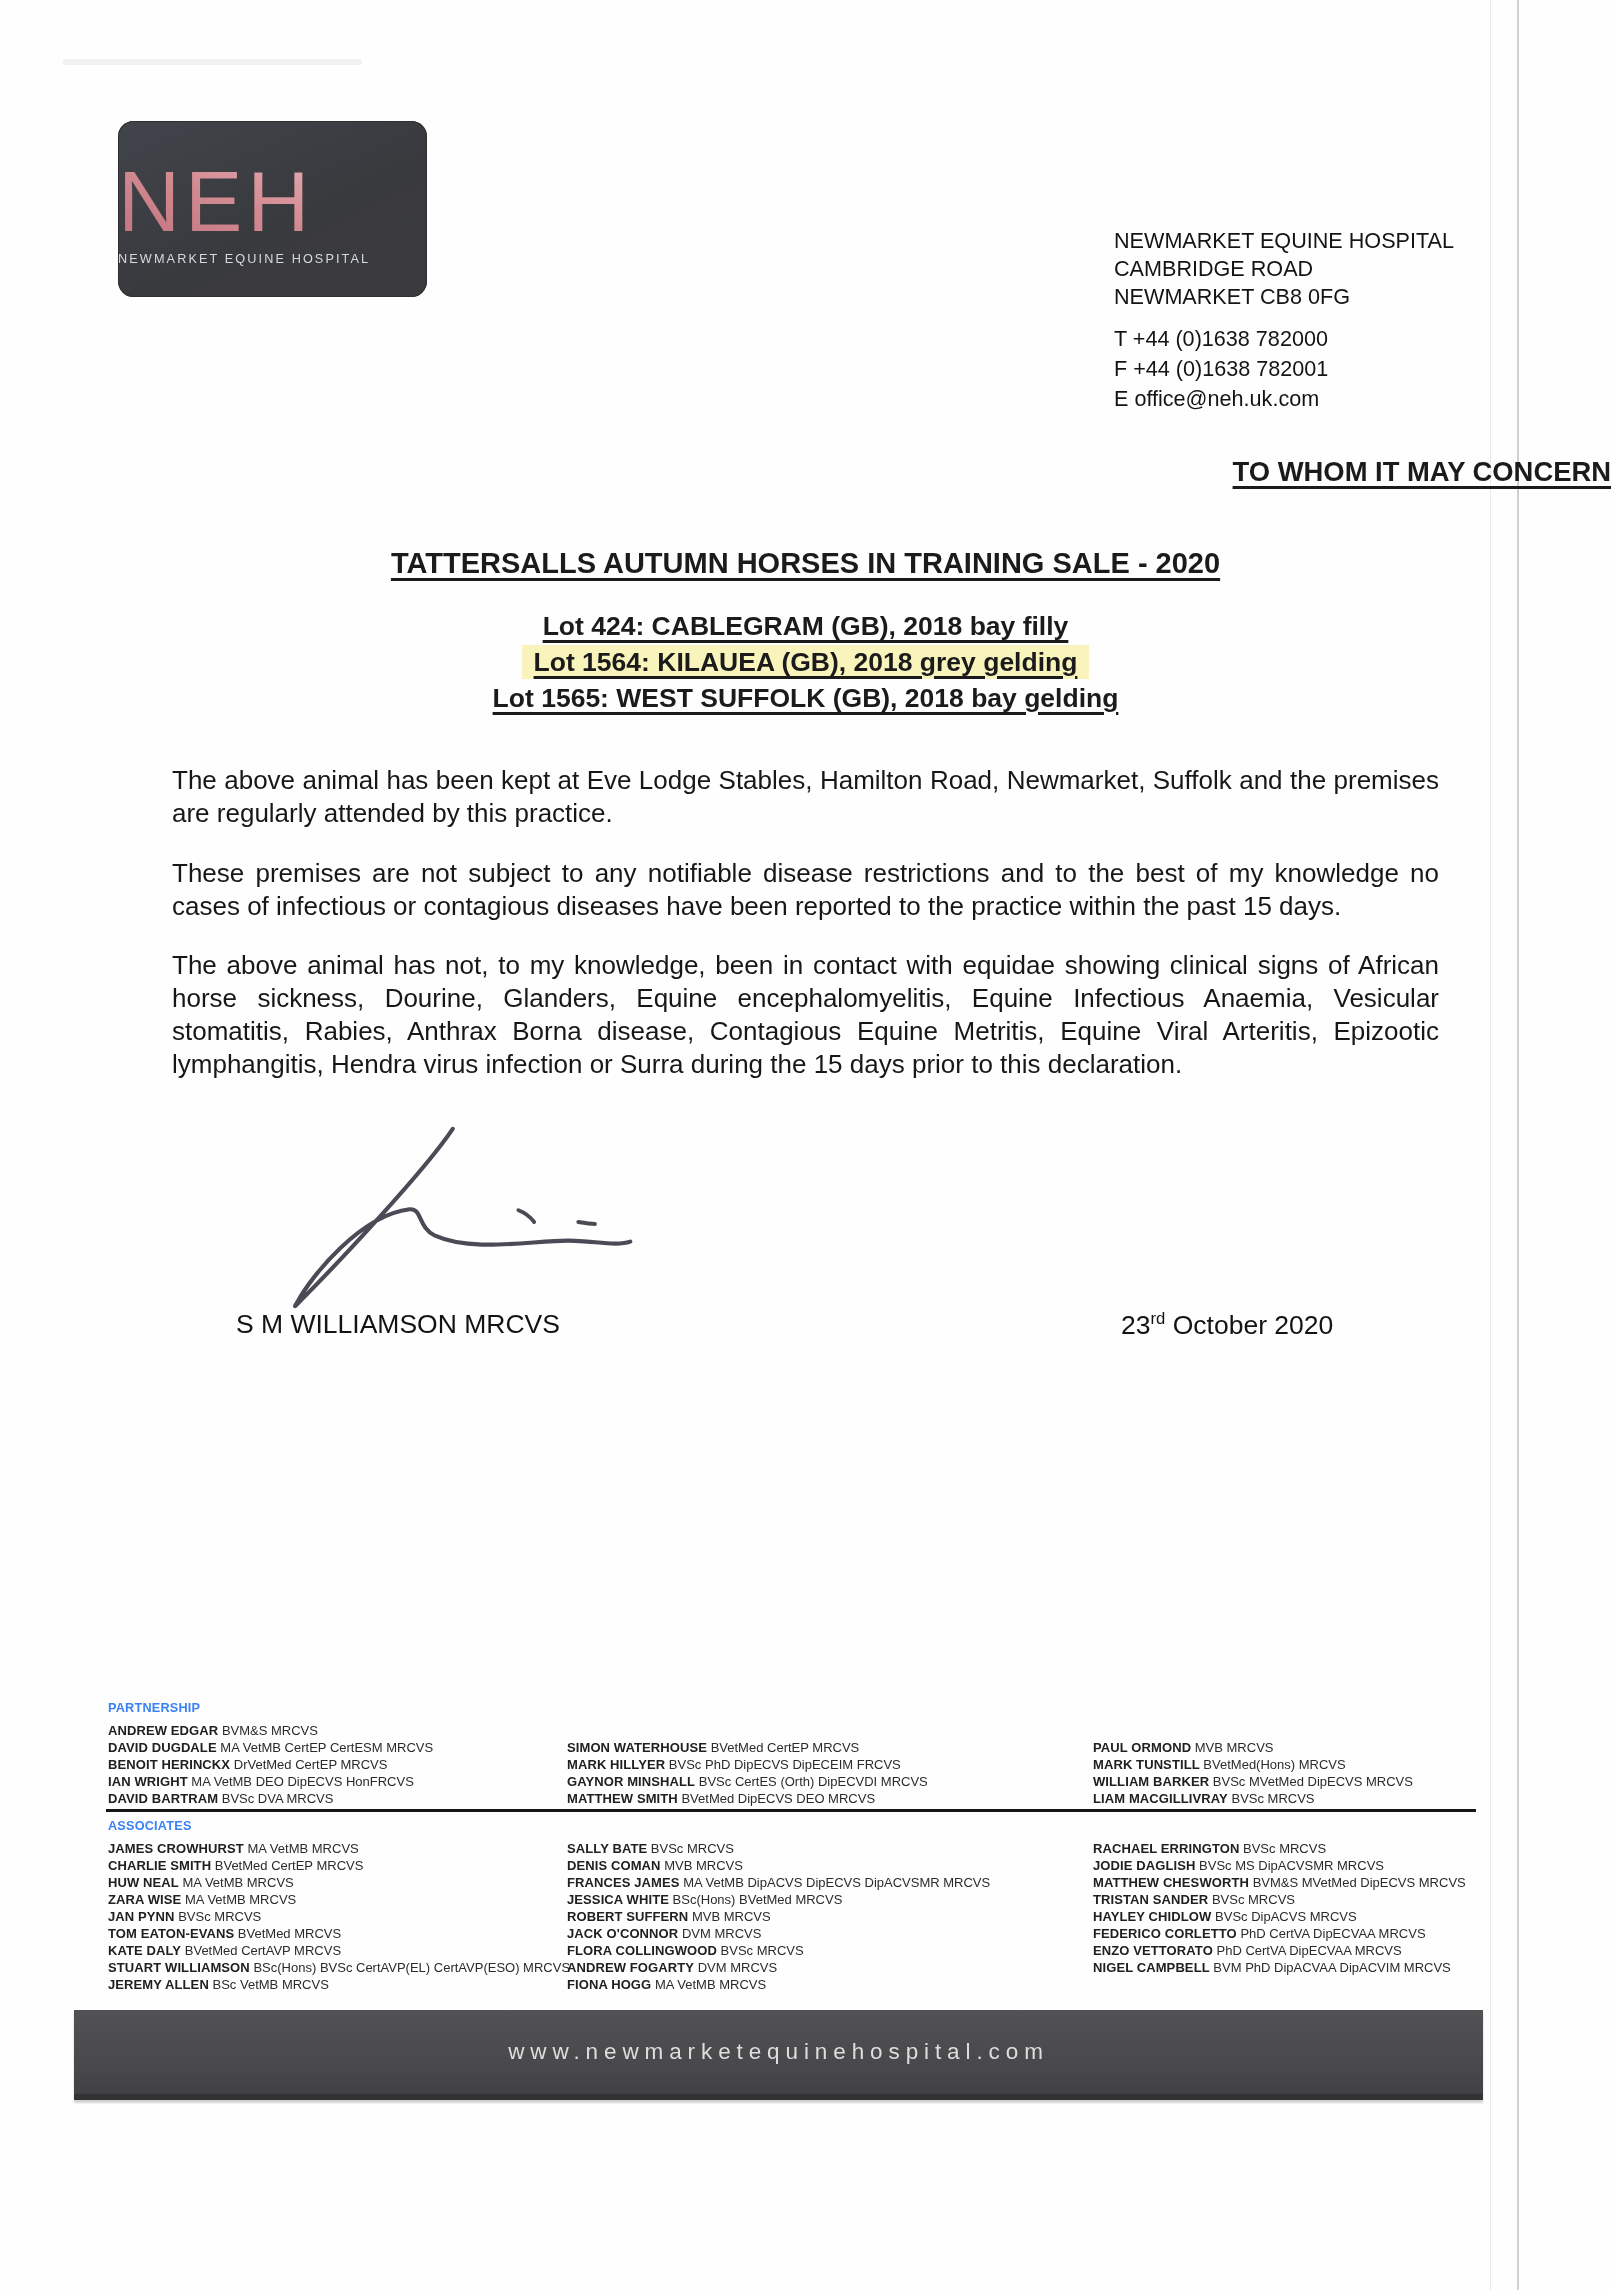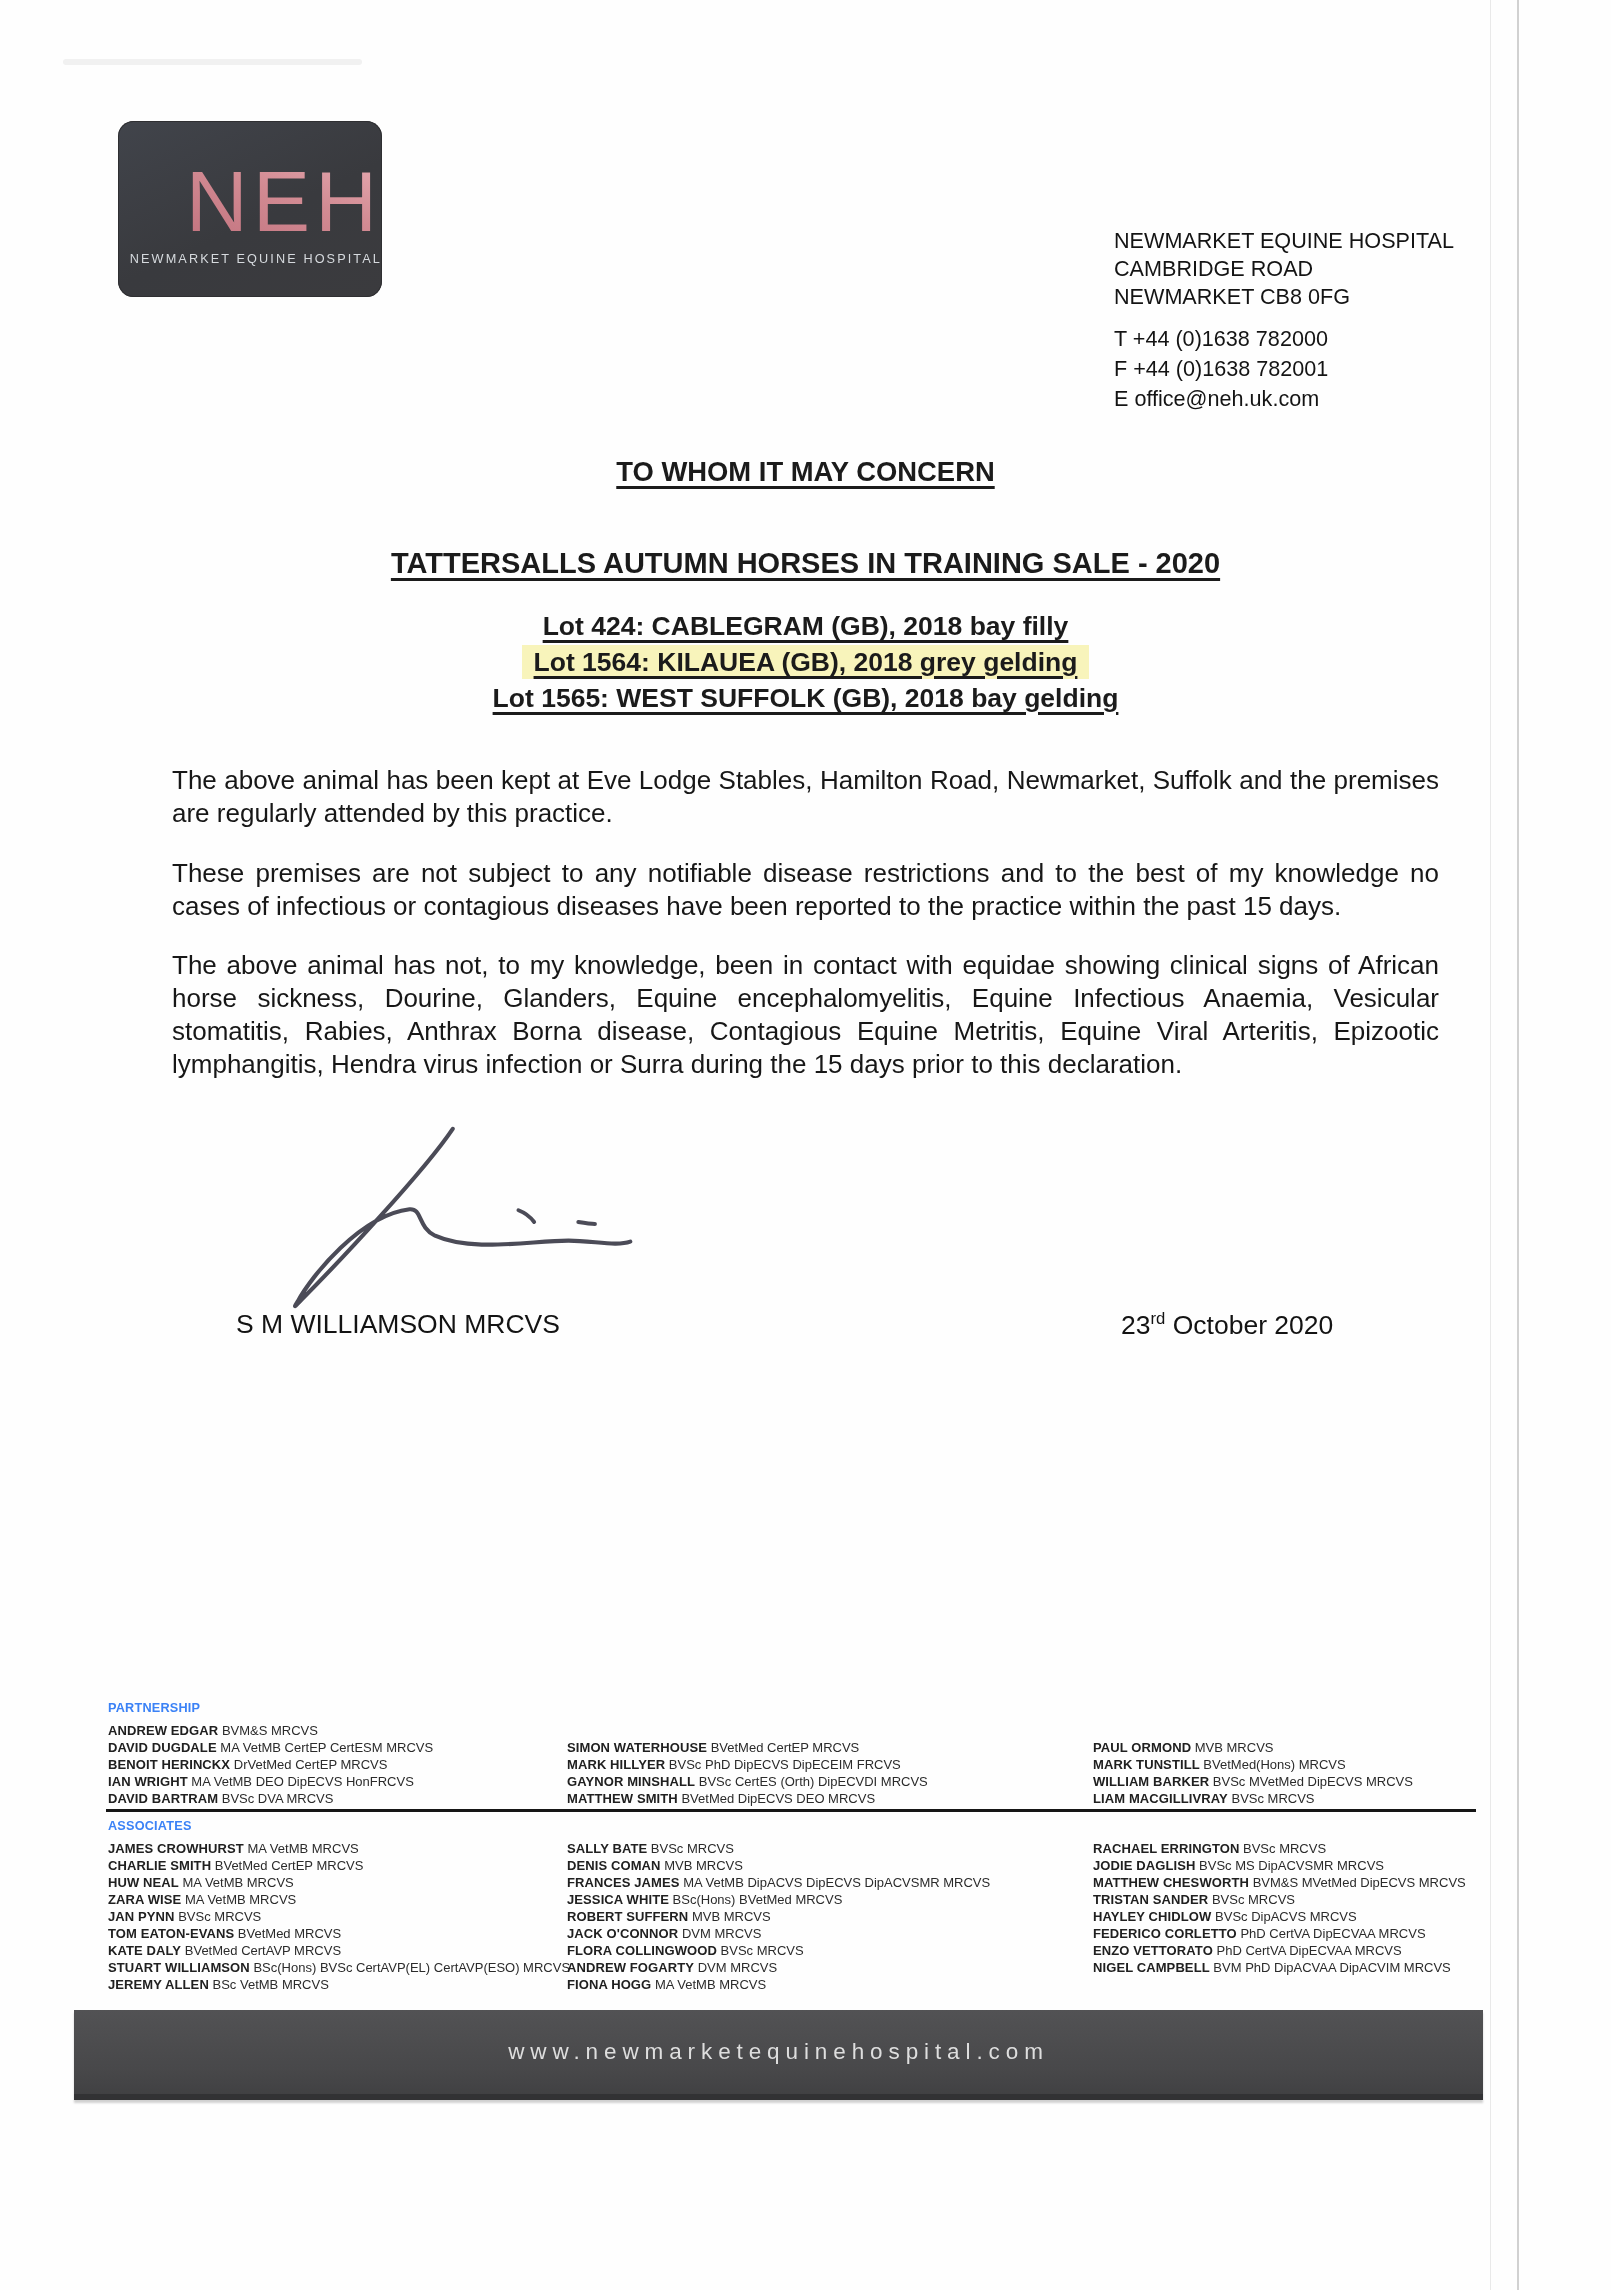--- a/index.html
+++ b/index.html
@@ -13,43 +13,43 @@
   .page{position:relative;width:1611px;height:2291px;background:#fefefe;overflow:hidden;}
   .abs{position:absolute;}
 
   
   .scan-line-main{left:1517px;top:0;width:2px;height:2291px;background:#c9c9c9;opacity:.85;}
   .scan-line-faint{left:1490px;top:0;width:1px;height:2291px;background:#e4e4e4;opacity:.8;}
   .scan-streak{left:63px;top:59px;width:299px;height:5.9px;background:#f1f1f1;border-radius:2.9px;}
 
   
   .logo{
-    left:118px;top:121px;width:264px;height:176px;
+    left:118px;top:121px;width:309px;height:176px;
     background:linear-gradient(155deg,#41444b 0%,#393a3e 55%,#3b3b3e 100%);
     border-radius:15.7px;
-    display:flex;flex-direction:column;align-items:flex-end;justify-content:center;
+    display:flex;flex-direction:column;align-items:flex-start;justify-content:center;
     box-shadow:0 0 0 1px #2f2f32 inset;
   }
   .logo-brand{
     font-size:86px;font-weight:500;letter-spacing:4.9px;line-height:86px;
     background:linear-gradient(200deg,#e6aab1 0%,#d28b93 45%,#c2727e 100%);
     -webkit-background-clip:text;background-clip:text;color:transparent;
     margin-top:5.9px;
   }
   .logo-tagline{
     font-size:12.7px;letter-spacing:2.1px;color:#d6dade;margin-top:7.8px;white-space:nowrap;
   }
 
   
   .address{left:1114px;top:227px;font-size:21.6px;line-height:28px;color:#141414;}
   .address .contacts{margin-top:12.7px;line-height:30px;}
 
   
   .salutation{
-    left:0;top:456px;width:1611px;text-align:center;
+    left:0;top:456px;width:1611px;text-align:right;
     font-size:27.4px;font-weight:bold;
   }
   .sale-title{
     left:0;top:547px;width:1611px;text-align:center;
     font-size:29px;font-weight:bold;
   }
   .uline{text-decoration:underline;text-decoration-thickness:2.5px;text-underline-offset:4.9px;}
   .lots{left:0;top:608px;width:1611px;text-align:center;font-size:26.5px;font-weight:bold;line-height:36px;}
   .lot-line{margin:0;}
   .hl{background:#f8f4bb;padding:2px 11.8px;box-decoration-break:clone;}

